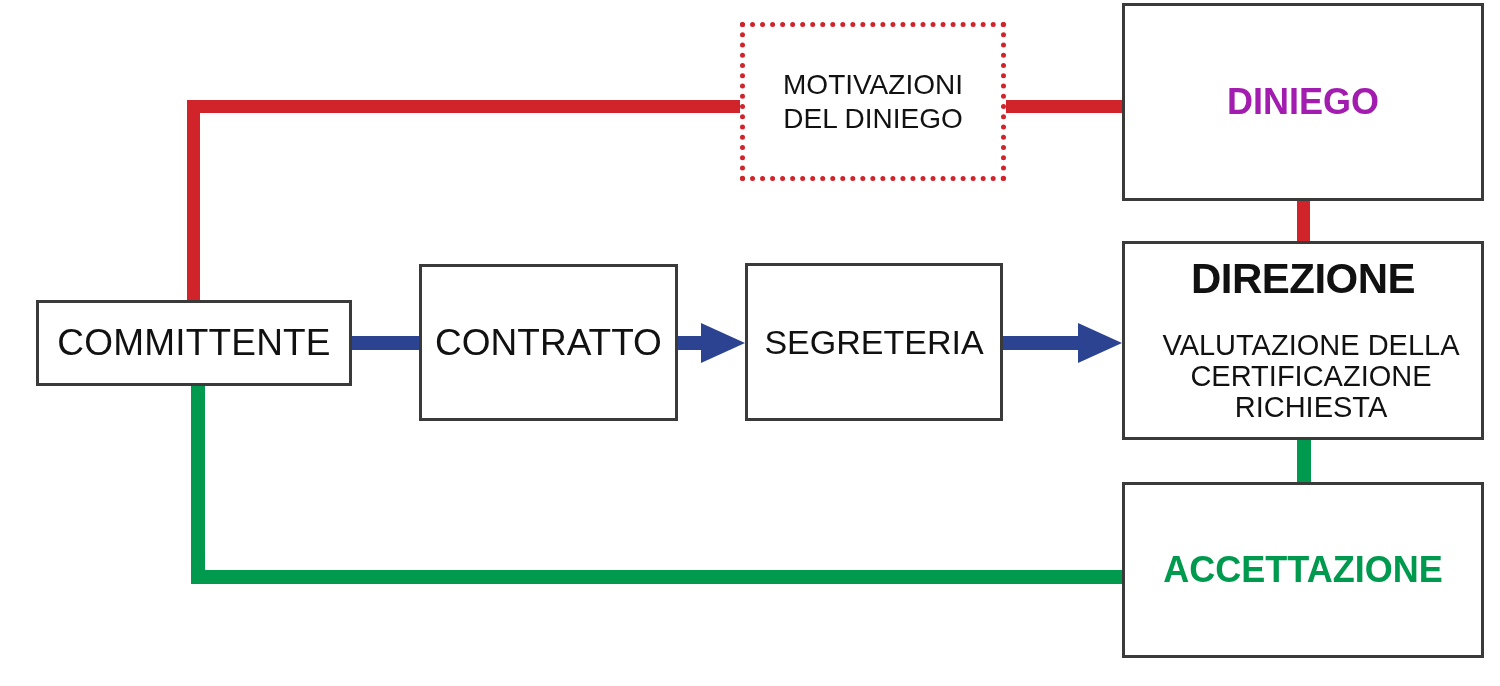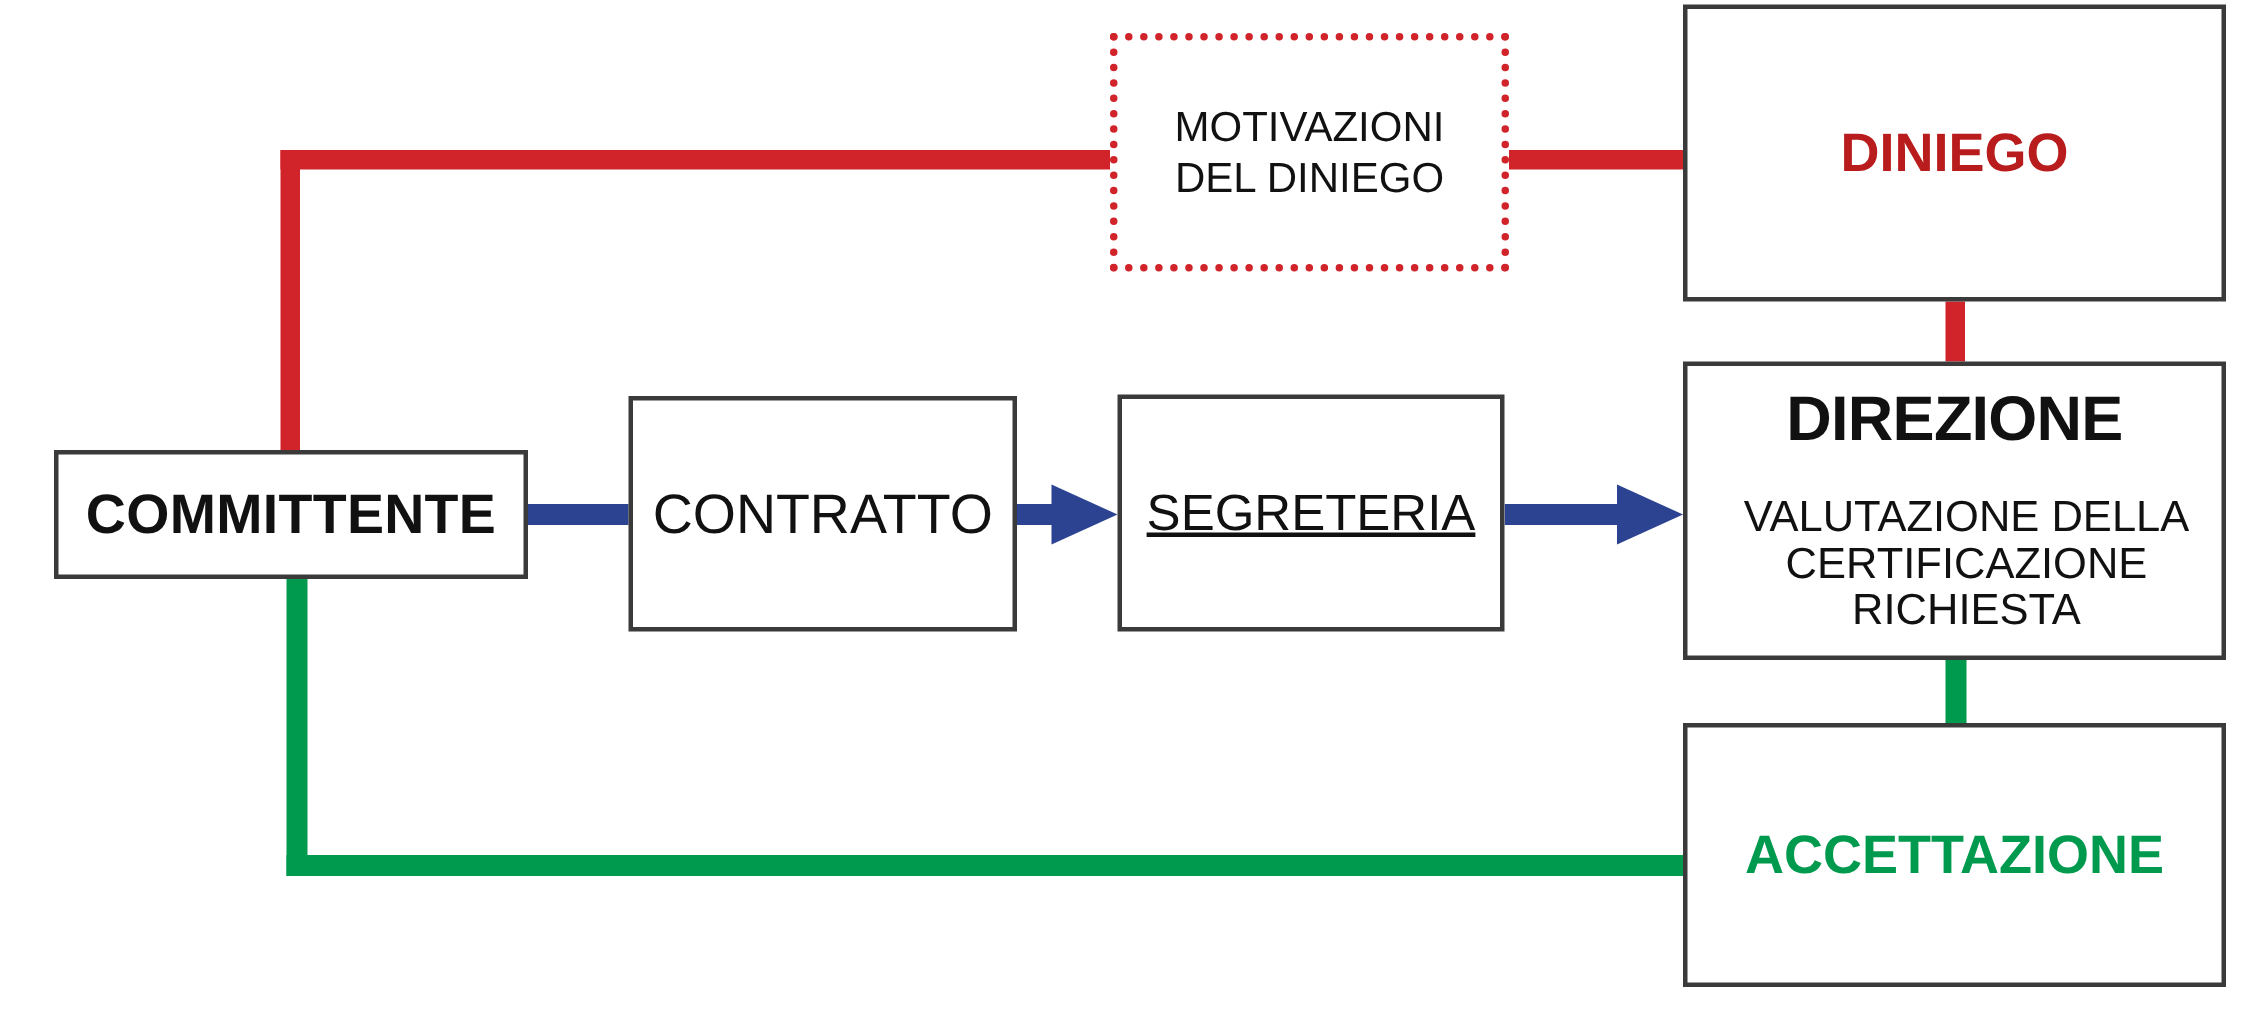--- a/index.html
+++ b/index.html
@@ -43,39 +43,37 @@
     line-height: 1.18;
     color: #111111;
     z-index: 4;
   }
 
   
   #node-committente {
     left: 36px;  top: 300px;  width: 316px; height: 86px;
     font-size: 37px;
     letter-spacing: 0.2px;
-    font-weight: bold;
   }
   #node-contratto {
     left: 419px; top: 264px;  width: 259px; height: 157px;
     font-size: 37px;
   }
   #node-segreteria {
     left: 745px; top: 263px;  width: 258px; height: 158px;
     font-size: 34px;
-    text-decoration: underline;
   }
   #node-motivazioni {
     left: 740px; top: 22px;   width: 266px; height: 159px;
     font-size: 28px;
   }
   #node-diniego {
     left: 1122px; top: 3px;   width: 362px; height: 198px;
     font-size: 36px;
-    color: #b91c1c;
+    color: #a21caf;
     font-weight: bold;
   }
   #node-direzione {
     left: 1122px; top: 241px; width: 362px; height: 199px;
     font-size: 29px;
     padding: 2px 4px;
     gap: 28px;
   }
   #node-accettazione {
     left: 1122px; top: 482px; width: 362px; height: 176px;

